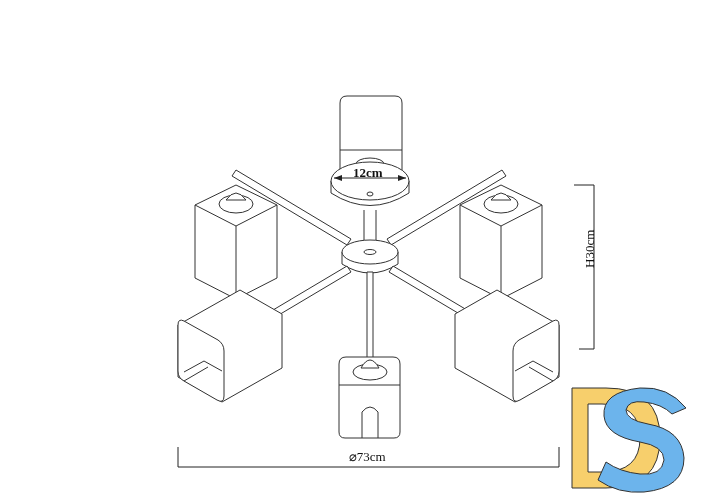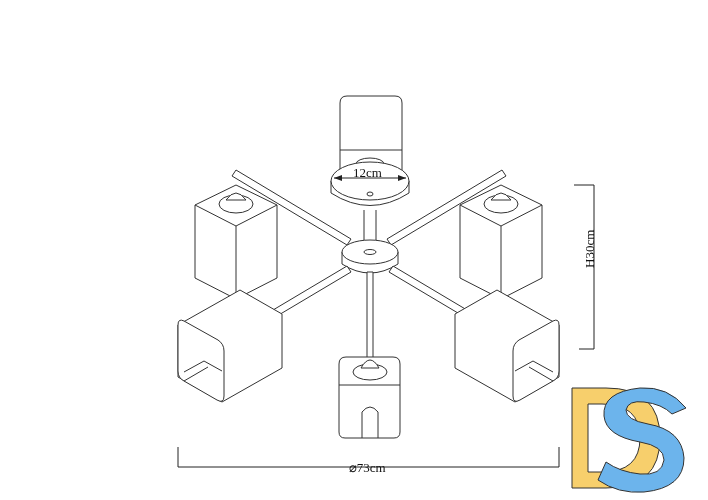--- a/index.html
+++ b/index.html
@@ -2,22 +2,22 @@
 <html><head>
 <meta charset="utf-8">
 <style>
   html, body { margin:0; padding:0; background:#ffffff; }
   body { width:708px; height:500px; position:relative; overflow:hidden; font-family:"DejaVu Serif", serif; }
   #canvas { position:absolute; left:0; top:0; width:708px; height:500px; }
   .ln { fill:none; stroke:#333; stroke-width:1; }
   .lnf { fill:#fff; stroke:#333; stroke-width:1; }
   .dim { fill:none; stroke:#222; stroke-width:1; }
   .lbl { position:absolute; font-family:"Liberation Serif", serif; font-size:13px; color:#111; white-space:nowrap; }
-  #lbl-top { left:353px; top:165px; }
-  #lbl-diam { left:349px; top:460px; }
+  #lbl-top { left:353px; top:165px;font-weight:bold; }
+  #lbl-diam { left:349px; top:449px; }
   #lbl-height { left:582px; top:268px; transform:rotate(-90deg); transform-origin:left top; }
 </style>
 </head>
 <body>
 
 <svg id="canvas" viewBox="0 0 708 500" xmlns="http://www.w3.org/2000/svg">
 
   <g>
     <path class="lnf" d="M340 103 Q340 96 347 96 L395 96 Q402 96 402 103 L402 185 L340 185 Z"></path>
     <path class="ln" d="M340 150 L402 150"></path>

